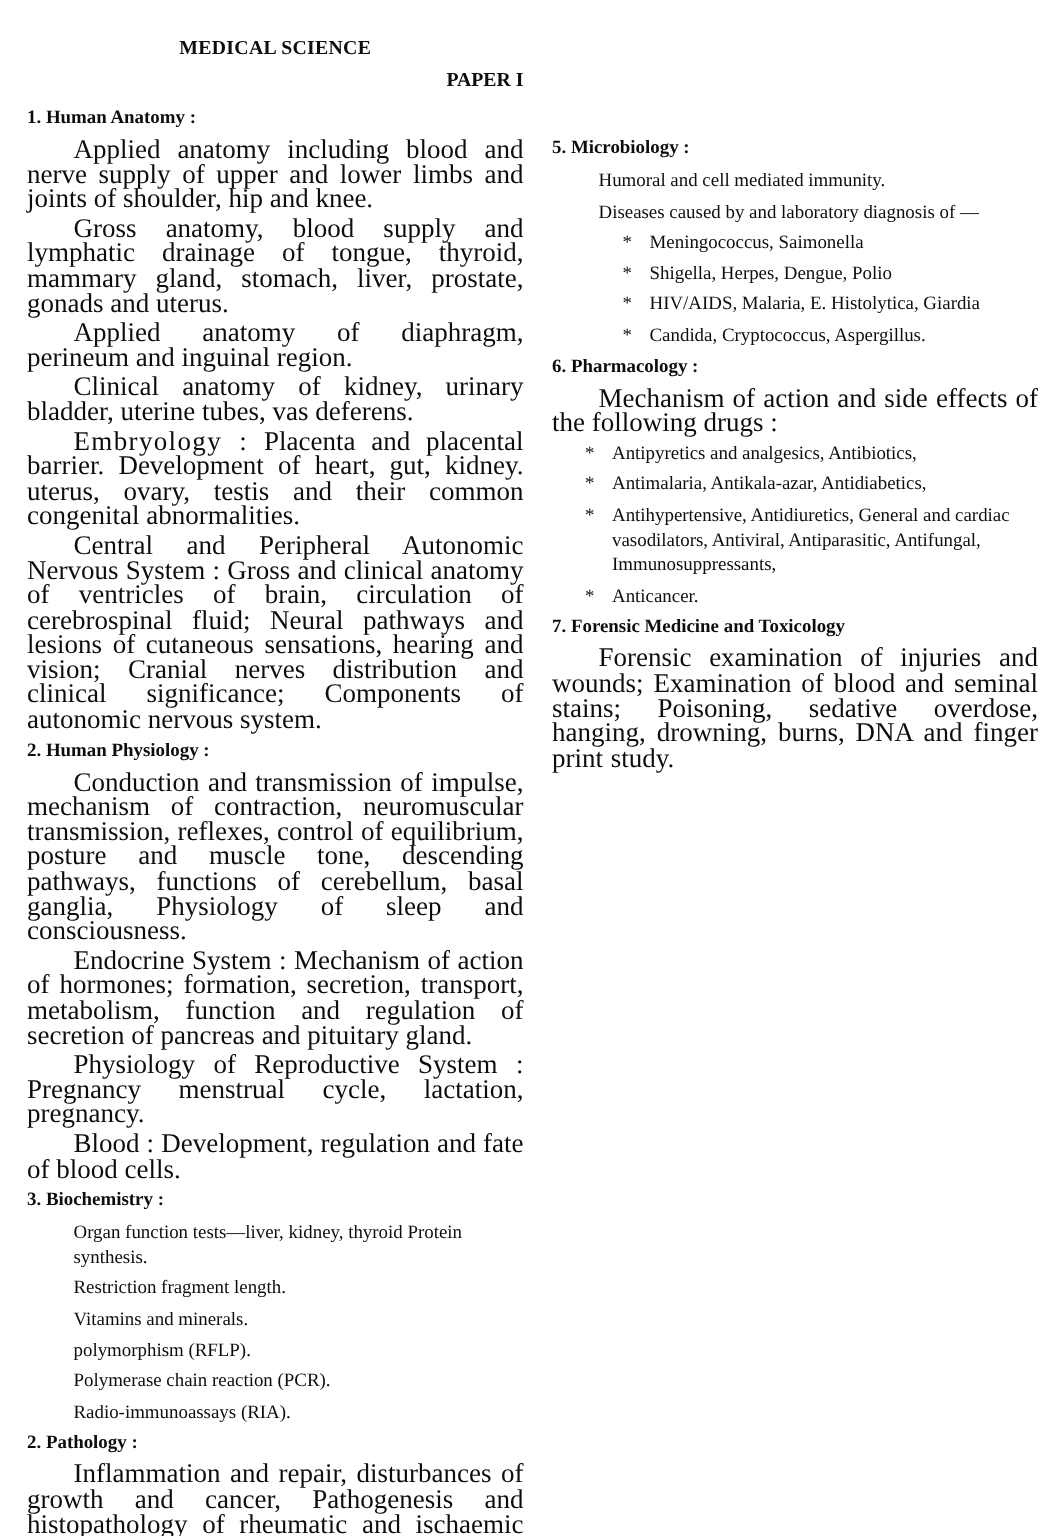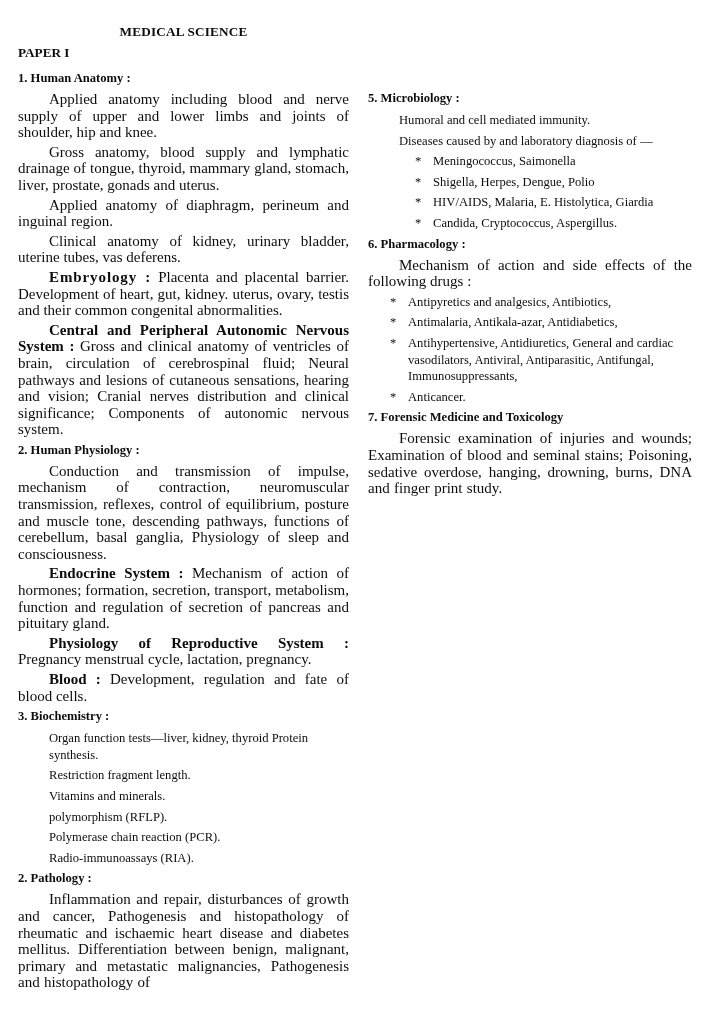--- a/index.html
+++ b/index.html
@@ -31,49 +31,49 @@
 
   .doc-title {
     text-align: center;
     font-weight: bold;
     font-size: 13.2px;
     letter-spacing: 0.2px;
     line-height: 19px;
     margin: 0 0 2px 0;
   }
   .doc-subtitle {
-    text-align: left;
+    text-align: right;
     font-weight: bold;
     font-size: 13.2px;
     line-height: 19px;
     margin: 0 0 8px 0;
   }
 
   .sec-head {
     font-weight: bold;
     font-size: 12.6px;
     line-height: 17px;
     margin: 4px 0 1px 0;
     text-align: left;
   }
 
   p.para {
     margin: 0 0 0 0;
     padding: 3px 0 0 0;
-    font-size: 15px;
+    font-size: 18px;
     line-height: 16.6px;
     text-align: justify;
     text-indent: 31px;
     -webkit-hyphens: none;
     hyphens: none;
   }
   p.para.noindent { text-indent: 0; }
 
   .lead {
-    font-weight: bold;
+    font-weight: normal;
   }
   .lead.spaced {
     letter-spacing: 0.9px;
   }
 
   
   .ind-line {
     font-size: 12.6px;
     line-height: 16.6px;
     margin: 0;

